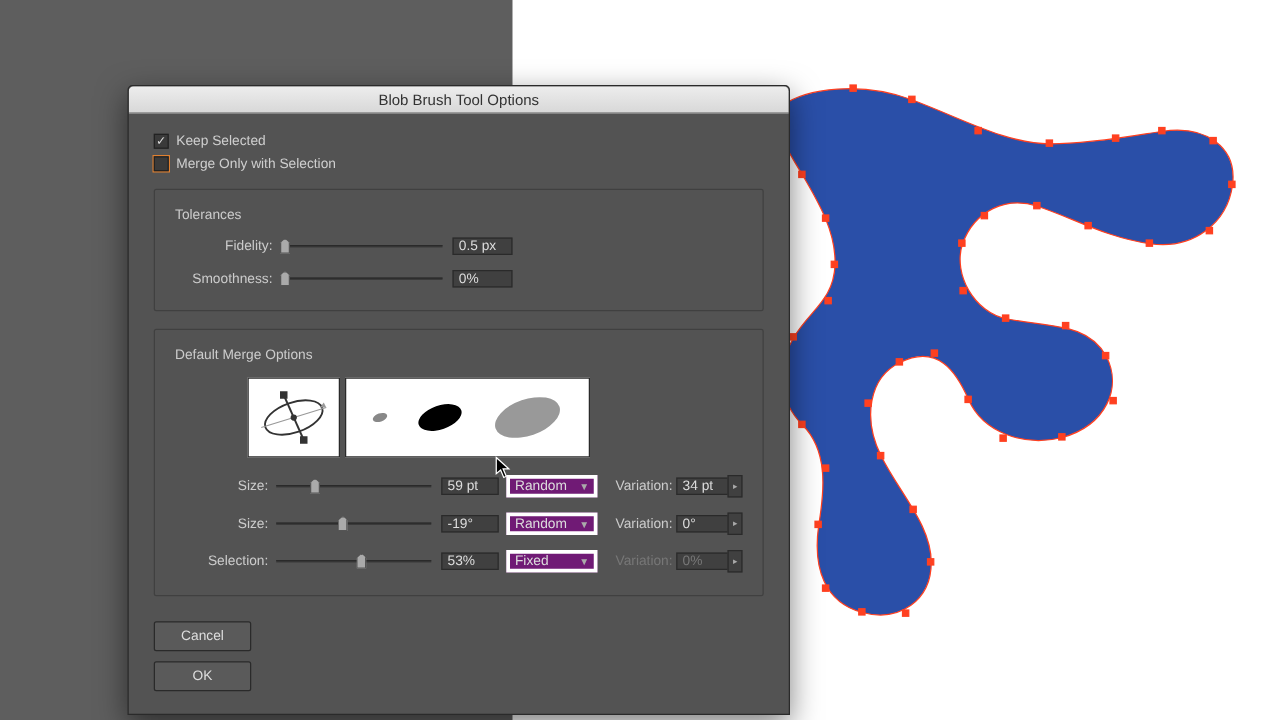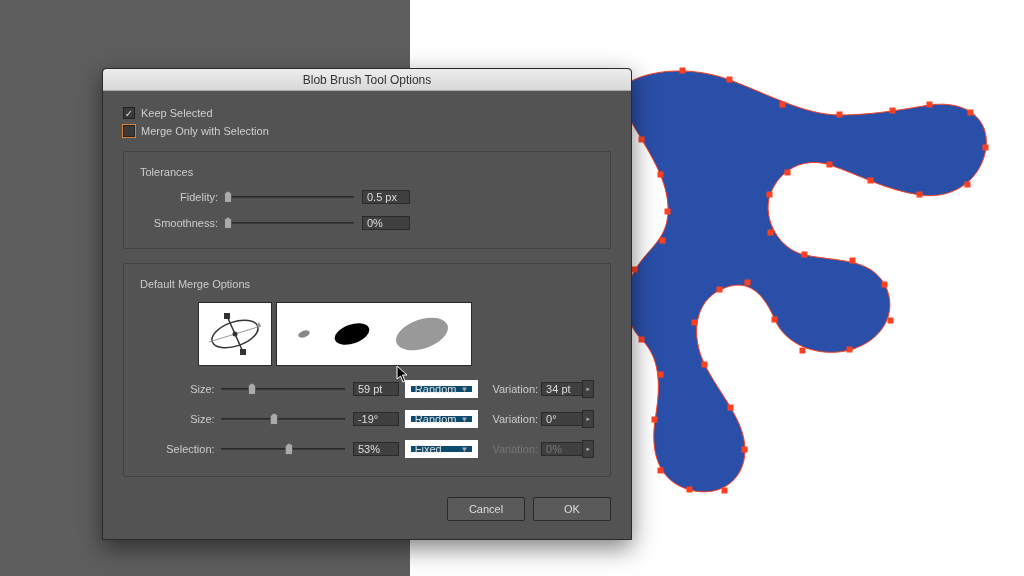--- a/index.html
+++ b/index.html
@@ -158,22 +158,22 @@
       width: 100%; height: 100%;
       display: flex;
       align-items: center;
       justify-content: space-around;
       padding: 0 10px;
     }
     
     .select-box {
       width: 76px;
       height: 18px;
-      background: #0c4a6e;
-      border: 6px solid #ffffff;
+      background: #701a75;
+      border: 3px solid #ffffff;
       color: #ddd;
       font-size: 11px;
       display: flex;
       align-items: center;
       justify-content: space-between;
       padding: 0 4px;
       margin-right: 10px;
     }
     
     .select-arrow {
@@ -205,20 +205,21 @@
       font-size: 7px;
       color: #aaa;
       margin-left: -1px;
     }
     
     .button-row {
       display: flex;
       justify-content: flex-end;
       gap: 8px;
       margin-top: 20px;
+      flex-direction: column;
     }
     
     .btn {
       width: 78px;
       height: 24px;
       background: #5a5a5a;
       border: 1px solid #2a2a2a;
       color: #ddd;
       font-size: 11px;
       display: flex;

